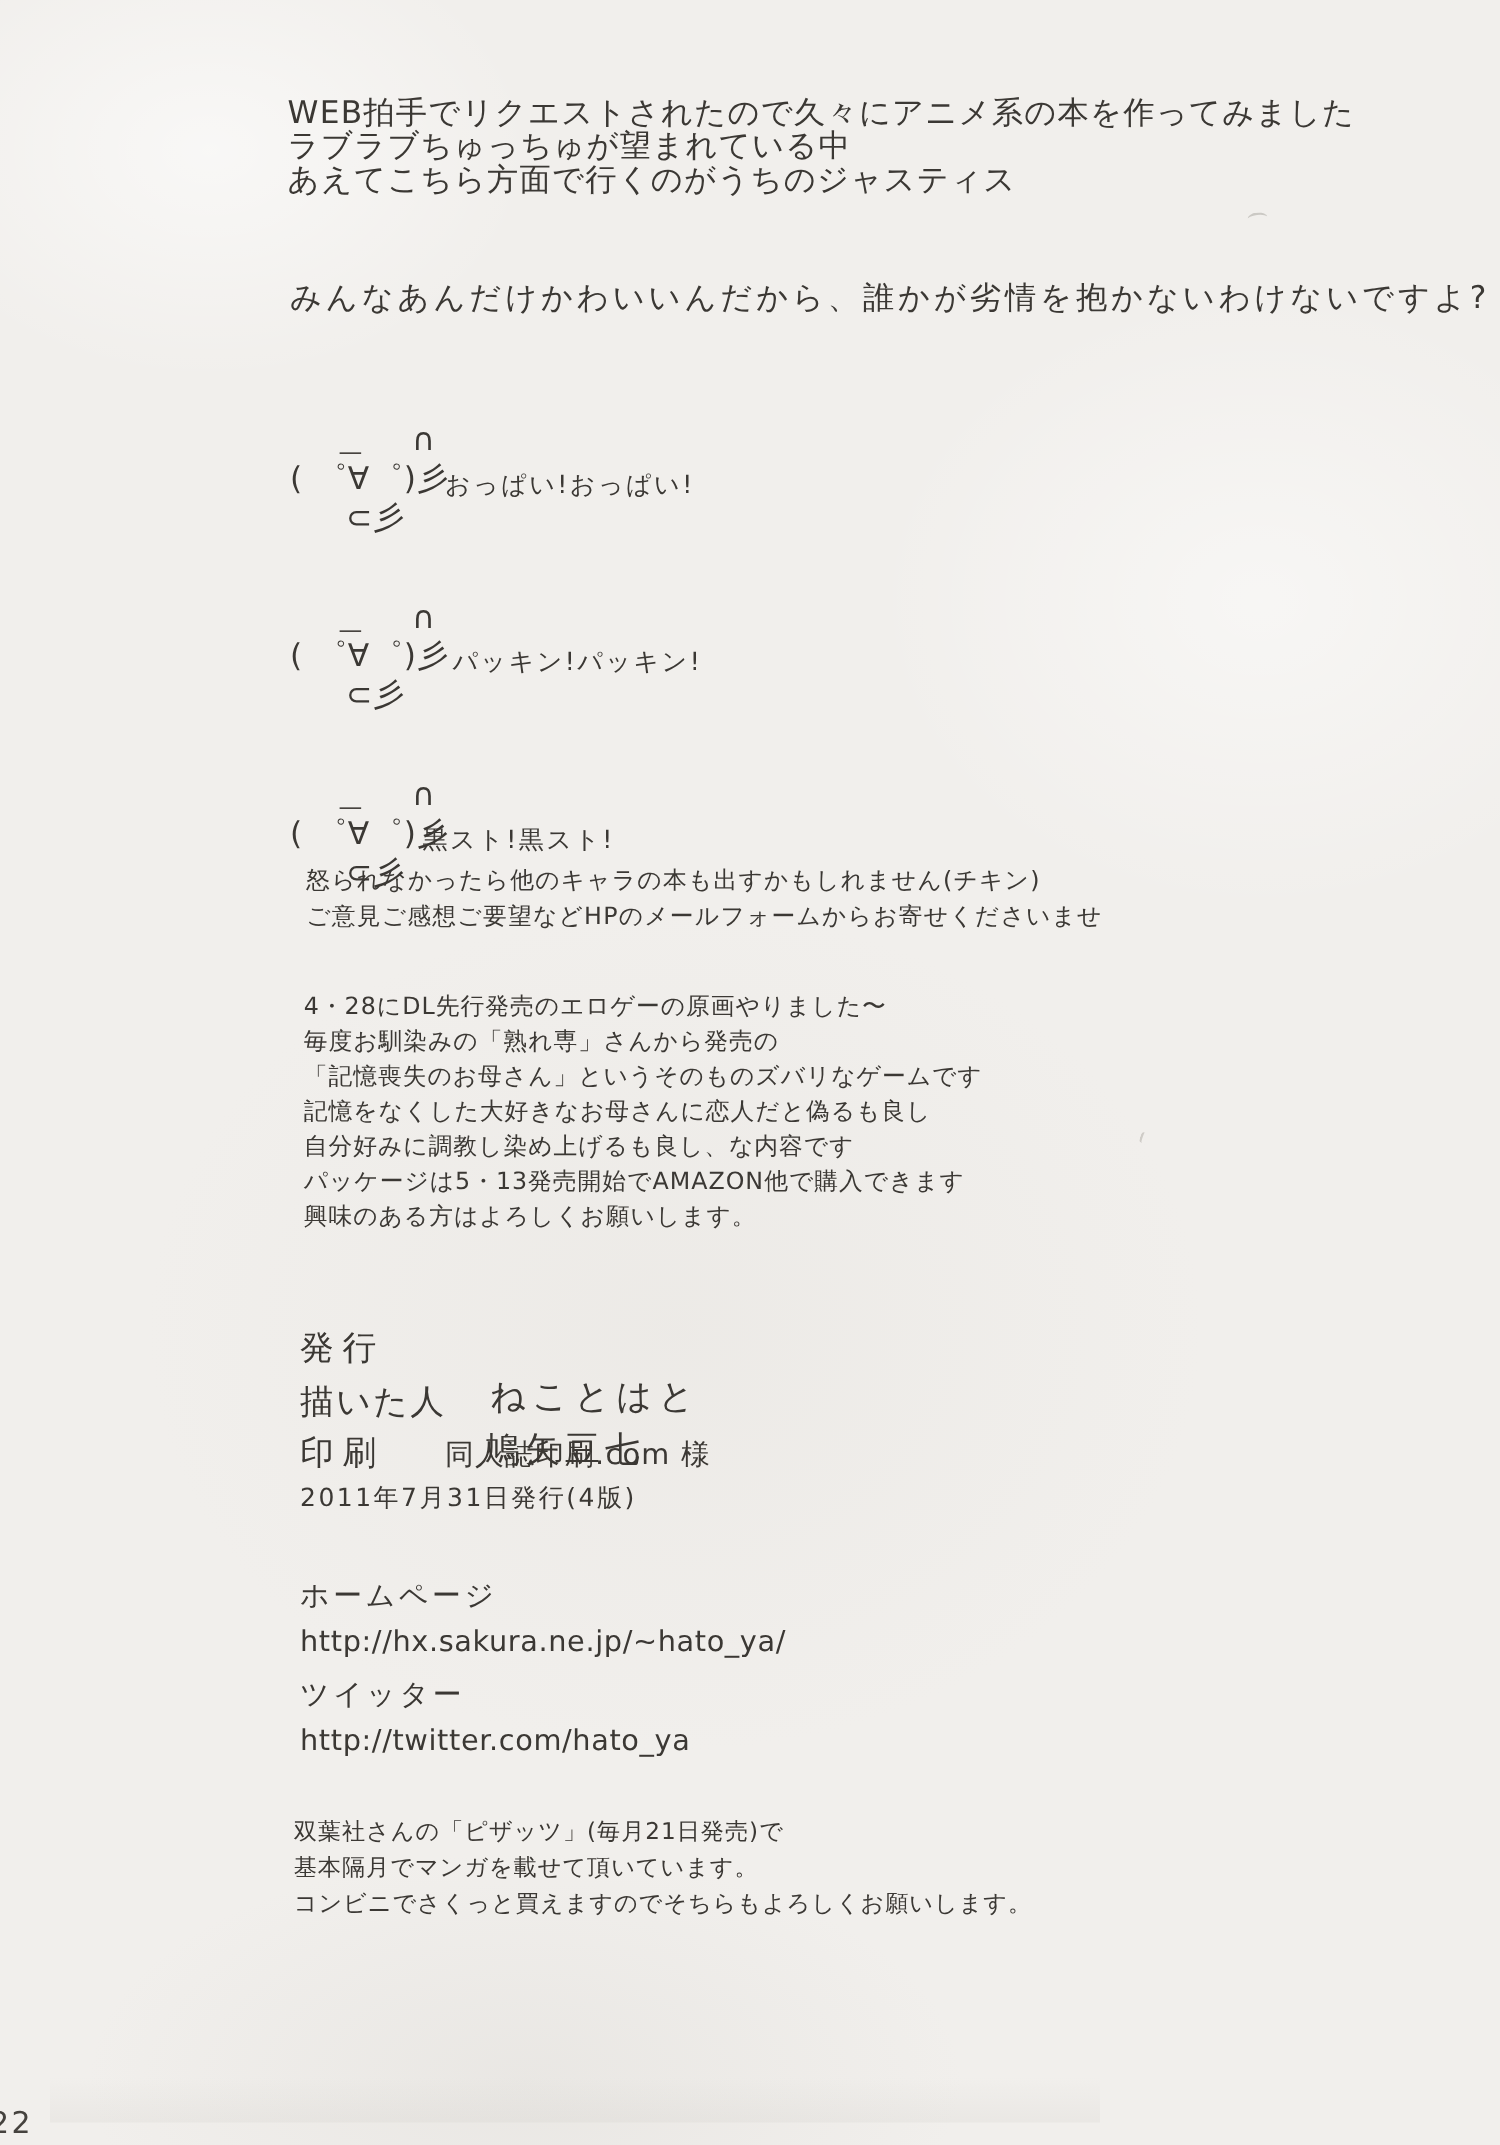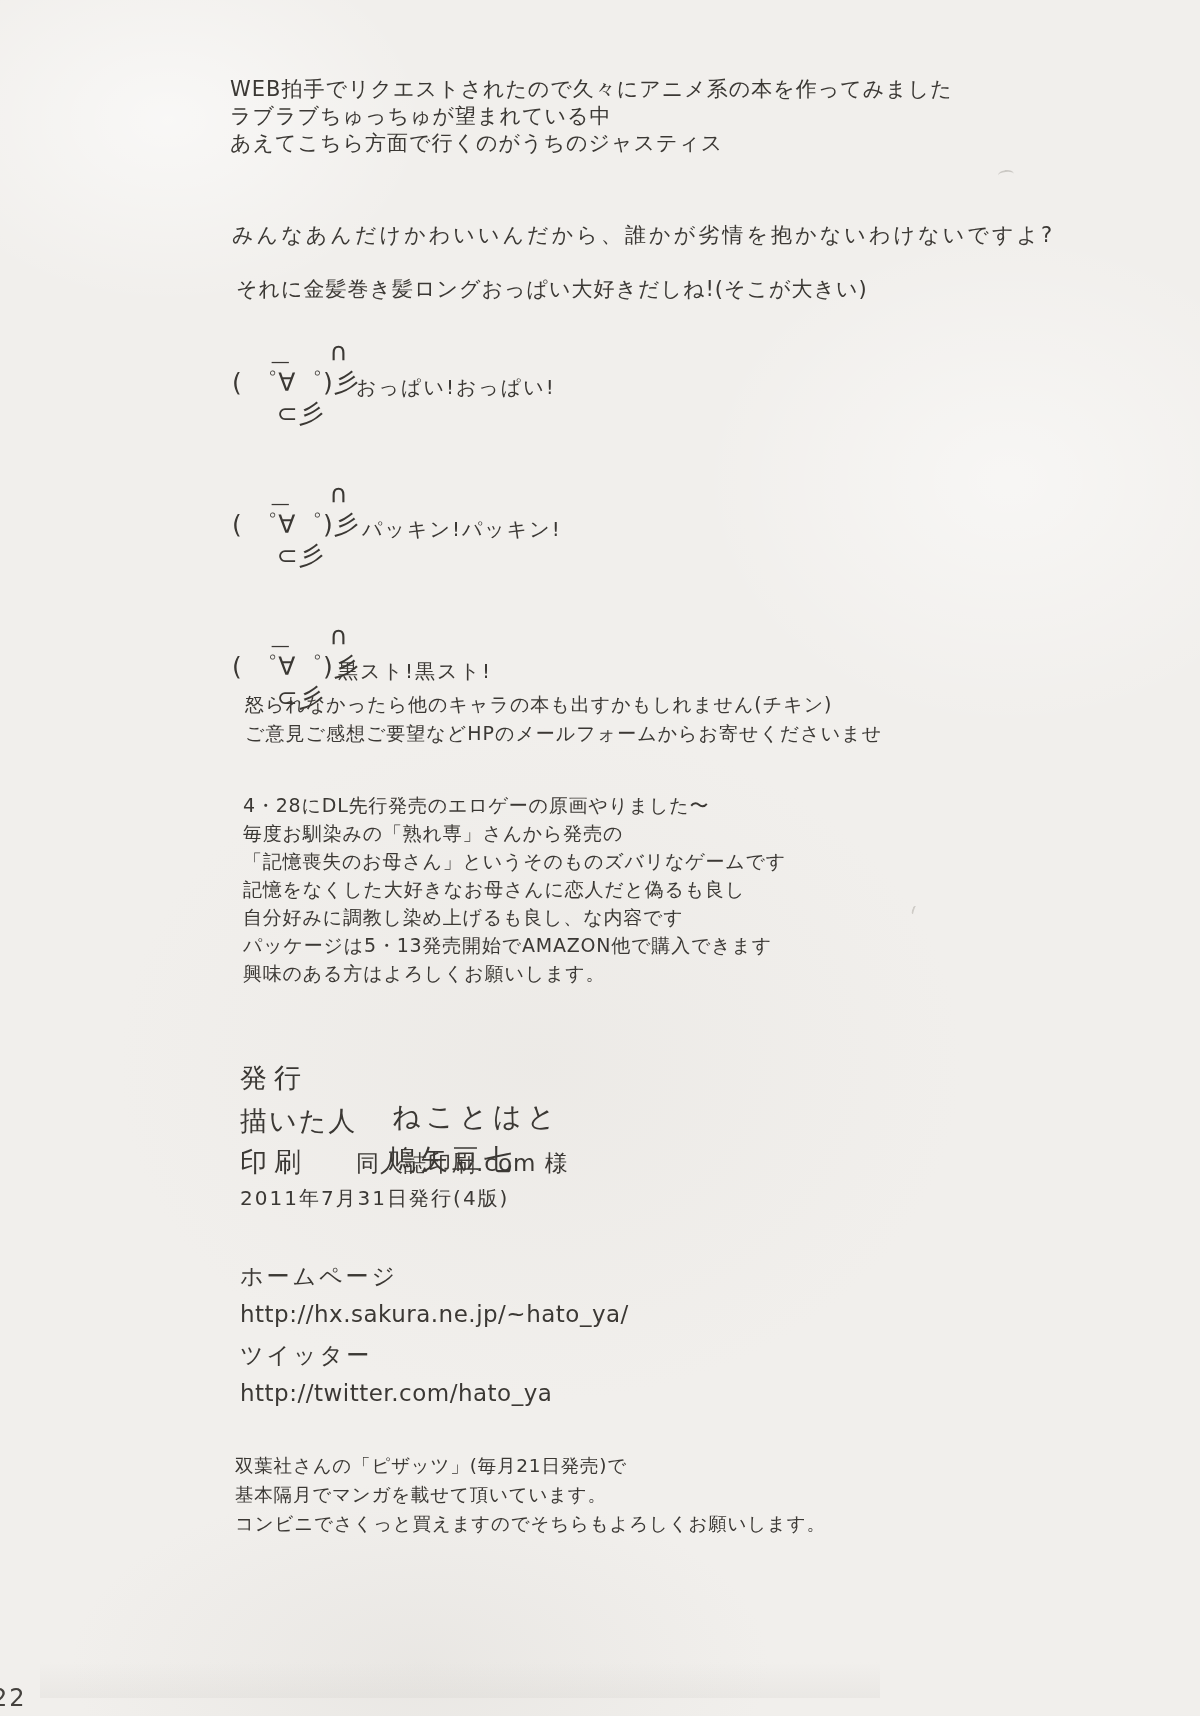--- a/index.html
+++ b/index.html
@@ -12,21 +12,21 @@
       radial-gradient(ellipse 420px 300px at 14% 7%, rgba(255,255,255,0.55), transparent 62%),
       radial-gradient(ellipse 520px 420px at 84% 28%, rgba(255,255,255,0.45), transparent 60%),
       radial-gradient(ellipse 650px 520px at 45% 62%, rgba(226,223,218,0.30), transparent 65%),
       radial-gradient(ellipse 500px 260px at 35% 97%, rgba(210,207,202,0.25), transparent 70%),
       #f1efec;
     font-family:"DejaVu Sans", sans-serif;
     color:#3b3834;
   }
   .abs{position:absolute;white-space:nowrap;}
   .jp{font-family:"DejaVu Sans", sans-serif;color:#3b3834;}
-  .t19{font-size:21px;letter-spacing:1px;}
+  .t19{font-size:25px;letter-spacing:1px;}
   .ln27 div{line-height:27px;}
   .sp3{letter-spacing:3.1px;}
   .aa{margin:0;font-size:25px;line-height:31px;letter-spacing:1px;white-space:pre;}
   .shout{font-size:20px;letter-spacing:2px;}
   .notes div{line-height:29px;font-size:19px;letter-spacing:1px;}
   .promo div{line-height:28px;font-size:19px;letter-spacing:0.8px;}
   .colo-label{font-size:27px;letter-spacing:7px;}
   .colo-value{font-size:28px;letter-spacing:5px;margin-top:40px;}
   .colo-value-sm{font-size:23px;letter-spacing:1px;}
   .colo-date{font-size:20px;letter-spacing:2px;}
@@ -58,21 +58,20 @@
 
 <div class="page">
 
   <div class="abs ln27" style="left:230px;top:76px">
     <div class="jp t19">WEB拍手でリクエストされたので久々にアニメ系の本を作ってみました</div>
     <div class="jp t19">ラブラブちゅっちゅが望まれている中</div>
     <div class="jp t19">あえてこちら方面で行くのがうちのジャスティス</div>
   </div>
 
   <div class="abs jp t19 sp3" style="left:232px;top:221px">みんなあんだけかわいいんだから、誰かが劣情を抱かないわけないですよ?</div>
-  <div class="abs jp t19" style="left:236px;top:275px">それに金髪巻き髪ロングおっぱい大好きだしね!(そこが大きい)</div>
 
   <div class="abs" style="left:232px;top:336px">
     <pre class="aa jp">    ＿    ∩
 ( ゜∀゜)彡
      ⊂彡</pre>
     <span class="abs jp shout" style="left:124px;top:38px">おっぱい!おっぱい!</span>
   </div>
 
   <div class="abs" style="left:232px;top:478px">
     <pre class="aa jp">    ＿    ∩

